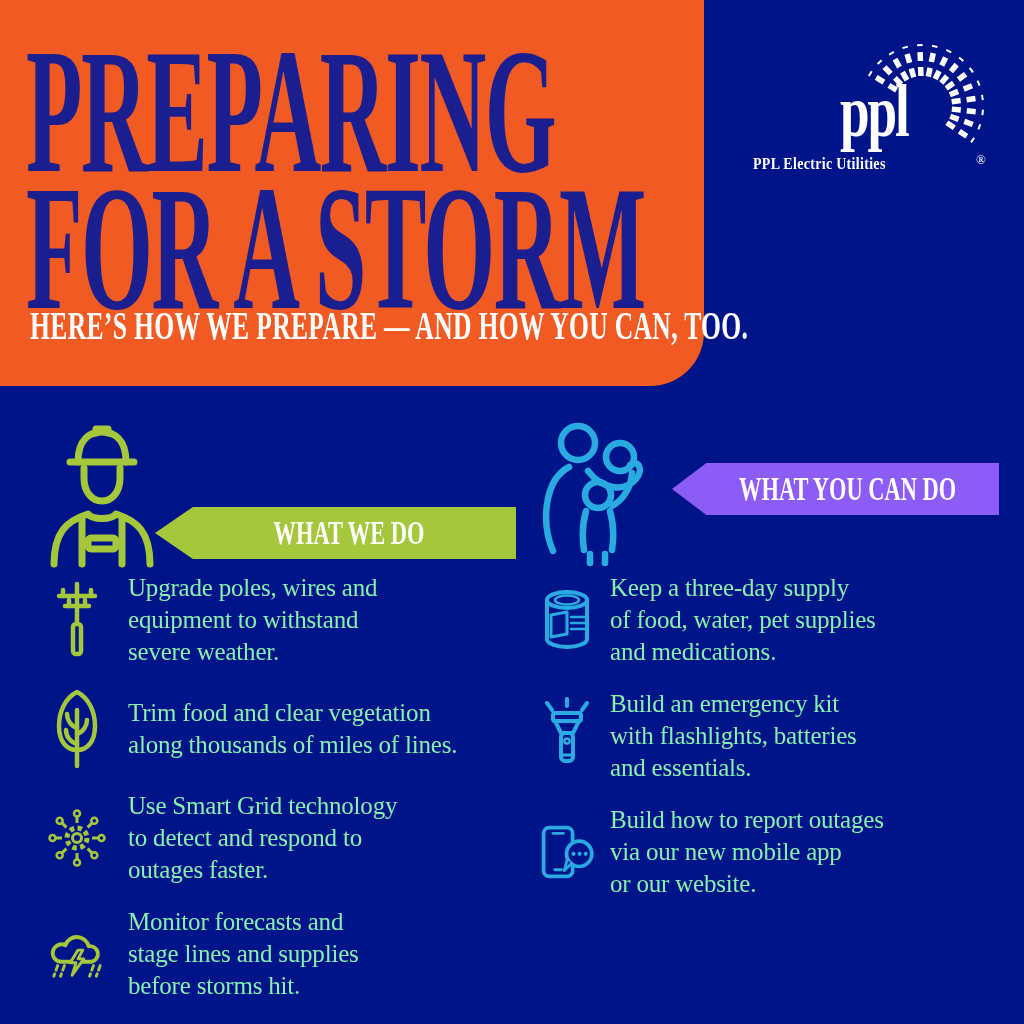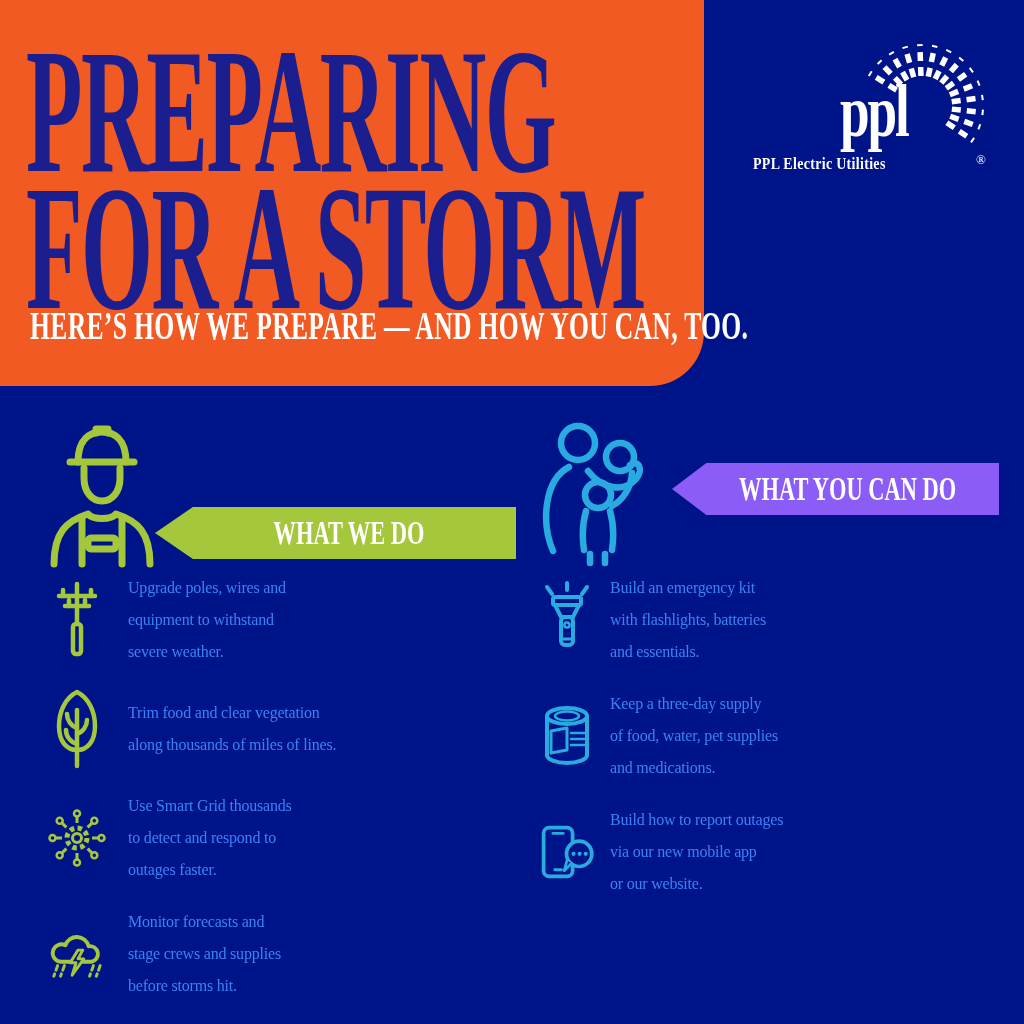--- a/index.html
+++ b/index.html
@@ -62,21 +62,21 @@
   .col { position:absolute; top:572px; display:flex; flex-direction:column; }
   .col-we  { left:48px;  width:475px; }
   .col-you { left:538px; width:450px; }
   .row { display:flex; align-items:center; margin-bottom:20px; }
   .icon-box {
     width:58px; min-width:58px; height:100%; display:flex;
     align-items:center; justify-content:center; margin-right:22px;
   }
   .col-you .icon-box { margin-right:14px; }
   .item-text {
-    color:#3b82f6; font-size:16px; line-height:32px; white-space:pre-line;
+    color:#86efac; font-size:25px; line-height:32px; white-space:pre-line;
     letter-spacing:-0.2px;
   }
   svg { display:block; }
 </style>
 </head>
 <body>
 
 <div class="stage">
 
   <div class="orange-block"></div>
@@ -216,88 +216,88 @@
                   <circle cx="29" cy="4.5" r="3" stroke-width="2.5"></circle>
                 </g>
               <g transform="rotate(315 29 29)">
                   <line x1="29" y1="14" x2="29" y2="8"></line>
                   <circle cx="29" cy="4.5" r="3" stroke-width="2.5"></circle>
                 </g>
             </g>
           </g>
         </svg>
       </div>
-      <div class="item-text">Use Smart Grid thousands
+      <div class="item-text">Use Smart Grid technology
 to detect and respond to
 outages faster.</div>
     </div>
 
     <div class="row">
       <div class="icon-box">
         <svg width="60" height="56" viewBox="0 0 60 56">
           <g fill="none" stroke="#A4C73C" stroke-width="4" stroke-linecap="round" stroke-linejoin="round">
             <path d="M14,36 A9,9 0 1 1 18,19 A12.5,12.5 0 0 1 42,20 A8,8 0 1 1 45,36 Z"></path>
             <g stroke-width="3" stroke-dasharray="5 4">
               <line x1="10" y1="40" x2="6" y2="51"></line>
               <line x1="17" y1="40" x2="13" y2="51"></line>
               <line x1="47" y1="40" x2="43" y2="51"></line>
               <line x1="54" y1="40" x2="50" y2="51"></line>
             </g>
             <path d="M31,24 L23,37 h6 L25,50 L37,33 h-6 L36,24 Z" fill="#001489" stroke-width="3"></path>
           </g>
         </svg>
       </div>
       <div class="item-text">Monitor forecasts and
-stage crews and supplies
+stage lines and supplies
 before storms hit.</div>
     </div>
 
   </div>
 
   <div class="col col-you">
-
-    <div class="row">
-      <div class="icon-box">
-        <svg width="46" height="78" viewBox="0 0 46 78">
-          <g fill="none" stroke="#29ABE2" stroke-width="4" stroke-linecap="round" stroke-linejoin="round">
-            <line x1="8" y1="13" x2="3" y2="6"></line>
-            <line x1="23" y1="9" x2="23" y2="2"></line>
-            <line x1="38" y1="13" x2="43" y2="6"></line>
-            <rect x="9" y="16" width="28" height="8" rx="2"></rect>
-            <path d="M11,24 L17,36 h12 L35,24"></path>
-            <rect x="17" y="36" width="12" height="28" rx="4"></rect>
-            <line x1="17" y1="58" x2="29" y2="58" stroke-width="3"></line>
-            <circle cx="23" cy="44" r="2.6" stroke-width="2.5"></circle>
-          </g>
-        </svg>
-      </div>
-      <div class="item-text">Build an emergency kit
-with flashlights, batteries
-and essentials.</div>
-    </div>
 
     <div class="row">
       <div class="icon-box">
         <svg width="54" height="66" viewBox="0 0 54 66">
           <g fill="none" stroke="#29ABE2" stroke-width="4" stroke-linecap="round" stroke-linejoin="round">
             <ellipse cx="27" cy="13" rx="20" ry="8"></ellipse>
             <ellipse cx="27" cy="13" rx="12" ry="4.5" stroke-width="2.5"></ellipse>
             <line x1="7" y1="13" x2="7" y2="52"></line>
             <line x1="47" y1="13" x2="47" y2="52"></line>
             <path d="M7,52 A20,8 0 0 0 47,52"></path>
             <path d="M11,28 l16,-3 v22 l-16,3 z" stroke-width="3"></path>
             <line x1="31" y1="30" x2="45" y2="30" stroke-width="2.5"></line>
             <line x1="31" y1="36" x2="45" y2="36" stroke-width="2.5"></line>
             <line x1="31" y1="42" x2="45" y2="42" stroke-width="2.5"></line>
           </g>
         </svg>
       </div>
       <div class="item-text">Keep a three-day supply
 of food, water, pet supplies
 and medications.</div>
+    </div>
+
+    <div class="row">
+      <div class="icon-box">
+        <svg width="46" height="78" viewBox="0 0 46 78">
+          <g fill="none" stroke="#29ABE2" stroke-width="4" stroke-linecap="round" stroke-linejoin="round">
+            <line x1="8" y1="13" x2="3" y2="6"></line>
+            <line x1="23" y1="9" x2="23" y2="2"></line>
+            <line x1="38" y1="13" x2="43" y2="6"></line>
+            <rect x="9" y="16" width="28" height="8" rx="2"></rect>
+            <path d="M11,24 L17,36 h12 L35,24"></path>
+            <rect x="17" y="36" width="12" height="28" rx="4"></rect>
+            <line x1="17" y1="58" x2="29" y2="58" stroke-width="3"></line>
+            <circle cx="23" cy="44" r="2.6" stroke-width="2.5"></circle>
+          </g>
+        </svg>
+      </div>
+      <div class="item-text">Build an emergency kit
+with flashlights, batteries
+and essentials.</div>
     </div>
 
 
     <div class="row">
       <div class="icon-box">
         <svg width="62" height="62" viewBox="0 0 62 62">
           <g fill="none" stroke="#29ABE2" stroke-width="4" stroke-linecap="round" stroke-linejoin="round">
             <rect x="6" y="5" width="31" height="52" rx="6"></rect>
             <line x1="16" y1="11" x2="27" y2="11" stroke-width="3"></line>
             <line x1="18" y1="50" x2="25" y2="50" stroke-width="3"></line>

